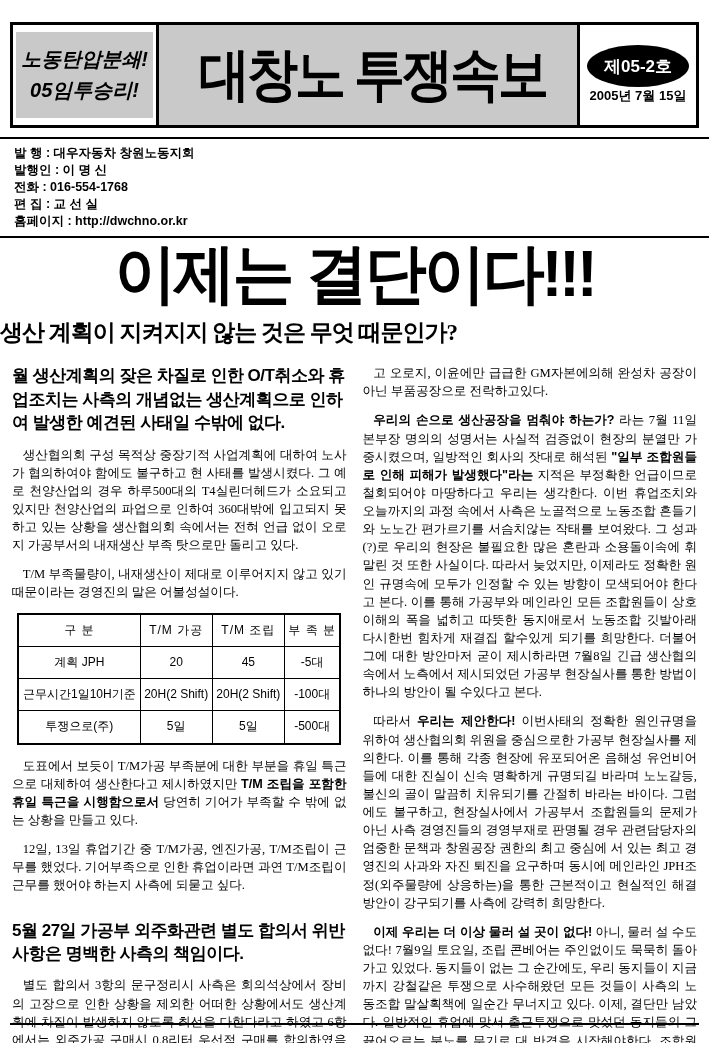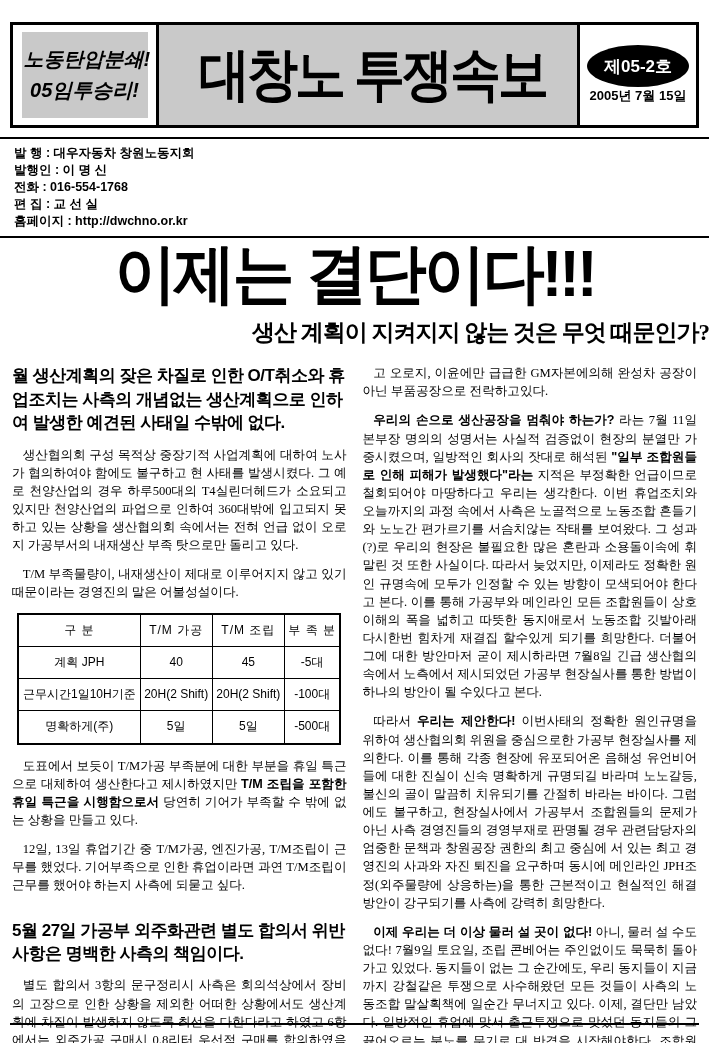--- a/index.html
+++ b/index.html
@@ -12,21 +12,21 @@
   
   .masthead {
     margin:22px 10px 0 10px; height:106px;
     border:3px solid #000; display:flex; align-items:stretch;
   }
   .slogan-cell {
     width:146px; background:#fff; border-right:3px solid #000;
     display:flex; align-items:center; justify-content:center;
   }
   .slogan-box {
-    background:#c9c9c9; width:126px; padding:12px 2px;
+    background:#c9c9c9; width:137px; padding:12px 2px;
     font-style:italic; font-weight:bold; font-size:20px; line-height:1.55;
     text-align:center; white-space:nowrap;
   }
   .title-cell {
     flex:1; background:#c9c9c9; border-right:3px solid #000;
     display:flex; align-items:center; justify-content:center; overflow:hidden;padding-left:9px;
   }
   .masthead-title {
     font-size:51px; font-weight:900; letter-spacing:-3px; white-space:nowrap;
     transform:scaleY(1.12);
@@ -46,21 +46,21 @@
     margin-top:9px; border-top:2px solid #000; border-bottom:2px solid #000;
     padding:6px 14px; display:flex; justify-content:space-between;
     font-size:12.5px; font-weight:bold; white-space:nowrap;flex-direction:column;
   }
   
   .headline {
     text-align:center; margin-top:4px; font-size:62px; font-weight:900;
     letter-spacing:-3px; line-height:1.02; transform:scaleY(1.05);
   }
   .subhead {
-    text-align:right; margin-top:12px;
+    text-align:left; margin-top:12px;
     font-family:"Liberation Serif", serif; font-weight:bold; font-size:23px;
     letter-spacing:-1px;
   }
   
   .article { display:flex; gap:16px; margin:16px 12px 0 12px; }
   .column {
     flex:1; min-width:0;
     font-family:"Liberation Serif", serif;
     font-size:12.6px; line-height:1.44; text-align:justify;
   }
@@ -130,32 +130,32 @@
             <tr>
               <th>구    분</th>
               <th>T/M 가공</th>
               <th>T/M 조립</th>
               <th>부 족 분</th>
             </tr>
           </thead>
           <tbody>
             <tr>
               <td>계획 JPH</td>
-              <td>40</td>
+              <td>20</td>
               <td>45</td>
               <td>-5대</td>
             </tr>
             <tr>
               <td>근무시간1일10H기준</td>
               <td>20H(2 Shift)</td>
               <td>20H(2 Shift)</td>
               <td>-100대</td>
             </tr>
             <tr>
-              <td>명확하게(주)</td>
+              <td>투쟁으로(주)</td>
               <td>5일</td>
               <td>5일</td>
               <td>-500대</td>
             </tr>
           </tbody>
         </table>
         <p class="para"><span>도표에서 보듯이 T/M가공 부족분에 대한 부분을 휴일 특근으로 대체하여 생산한다고 제시하였지만 </span><span class="b">T/M 조립을 포함한 휴일 특근을 시행함으로서</span><span> 당연히 기어가 부족할 수 밖에 없는 상황을 만들고 있다.</span></p>
         <p class="para"><span>12일, 13일 휴업기간 중 T/M가공, 엔진가공, T/M조립이 근무를 했었다. 기어부족으로 인한 휴업이라면 과연 T/M조립이 근무를 했어야 하는지 사측에 되묻고 싶다.</span></p>
         <div class="col-heading">5월 27일 가공부 외주화관련 별도 합의서 위반사항은 명백한 사측의 책임이다.</div>
         <p class="para"><span>별도 합의서 3항의 문구정리시 사측은 회의석상에서 장비의 고장으로 인한 상황을 제외한 어떠한 상황에서도 생산계획에 차질이 발생하지 않도록 최선을 다한다라고 하였고 6항에서는 외주가공 구매시 0.8리터 우선적 구매를 합의하였음에도 불구하고 시기적으로 볼때 1.0리터가 투입되었다는 것은 현재 부평 칼로스, 중국 올링공장, 마티즈172 수출차량이 늘어남으로 인해 0.8리터 대비 1.0/1.2리터 투입비율이 현저하게 증가할 것을 예상한 사측의 계획된 의도였다고 보여진다. 이 같은 사실로 미루어 볼 때 창원공장은 조합원의 생존권은 안중에도 없</span></p>

